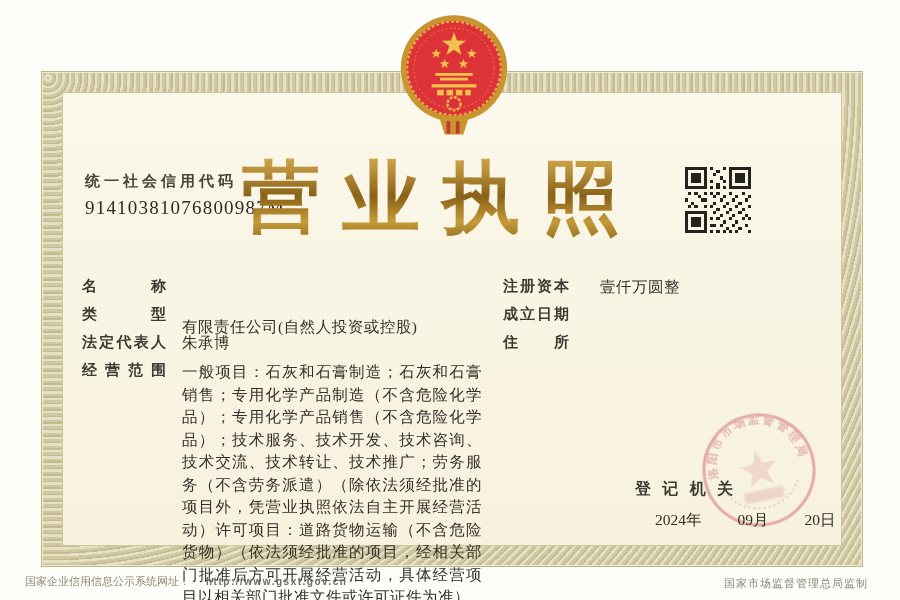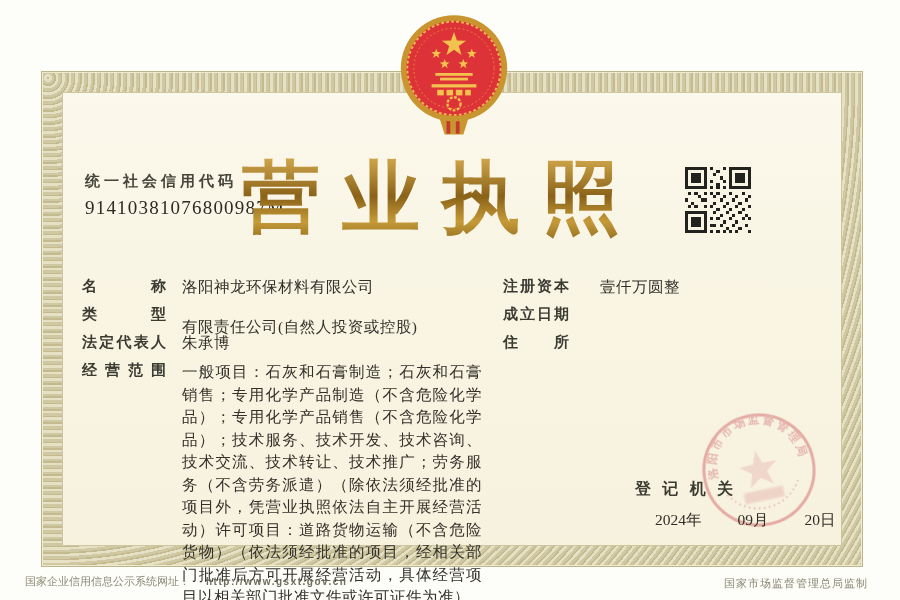--- a/index.html
+++ b/index.html
@@ -246,21 +246,20 @@
             <rect x="16" y="20" width="1" height="1"></rect>
             <rect x="8" y="16" width="1" height="1"></rect>
           <rect x="8" y="18" width="1" height="1"></rect>
             <rect x="8" y="20" width="1" height="1"></rect>
         </g>
       </svg>
     </div>
   </div>
 
   <div class="flabel l" style="top:277px">名称</div>
-  <div class="fvalue l" style="top:277px">洛阳神龙环保材料有限公司</div>
 
   <div class="flabel l" style="top:305px">类型</div>
   <div class="fvalue l" style="top:317px">有限责任公司(自然人投资或控股)</div>
 
   <div class="flabel l" style="top:333px">法定代表人</div>
   <div class="fvalue l" style="top:333px">朱承博</div>
 
   <div class="flabel l" style="top:361px">经营范围</div>
   <div class="fvalue l scope" style="top:361px">一般项目：石灰和石膏制造；石灰和石膏销售；专用化学产品制造（不含危险化学品）；专用化学产品销售（不含危险化学品）；技术服务、技术开发、技术咨询、技术交流、技术转让、技术推广；劳务服务（不含劳务派遣）（除依法须经批准的项目外，凭营业执照依法自主开展经营活动）许可项目：道路货物运输（不含危险货物）（依法须经批准的项目，经相关部门批准后方可开展经营活动，具体经营项目以相关部门批准文件或许可证件为准）</div>
 

